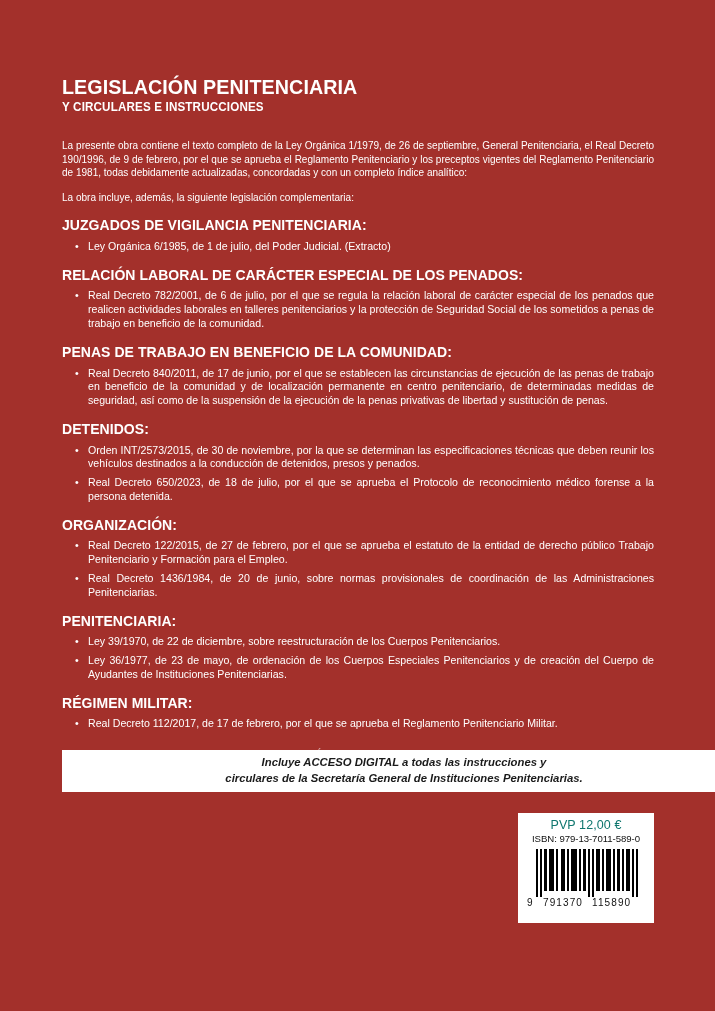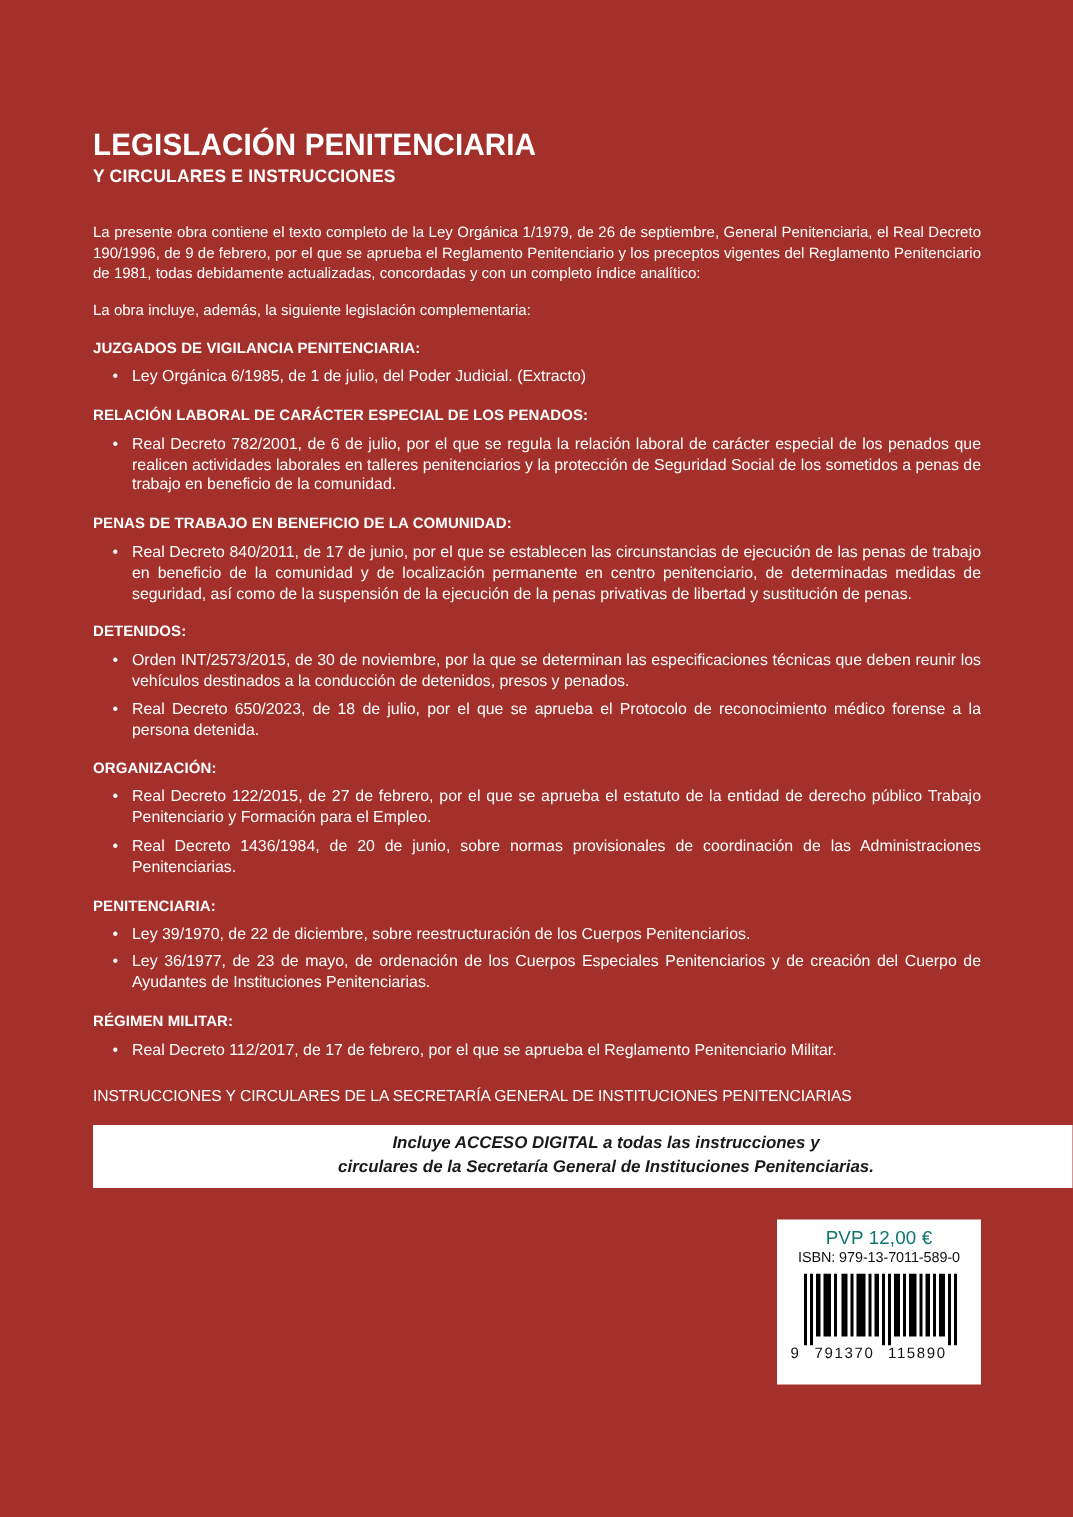--- a/index.html
+++ b/index.html
@@ -22,21 +22,21 @@
     position: absolute;
     left: 0; top: 0;
     width: 715px;
     height: 1011px;
   }
 
   
   .content {
     position: absolute;
     left: 62px;
-    top: 86px;
+    top: 76px;
     width: 592px;
   }
 
   .title {
     font-size: 20.5px;
     font-weight: bold;
     letter-spacing: 0.1px;
     line-height: 1.08;
     margin: 0;
     color: #ffffff;
@@ -64,21 +64,21 @@
     letter-spacing: 0.01px;
   }
   .para + .para {
     margin-top: 12px;
   }
 
   .section {
     margin-top: 13px;
   }
   .section-head {
-    font-size: 10px;
+    font-size: 14px;
     font-weight: bold;
     letter-spacing: 0.05px;
     line-height: 1.2;
     margin: 0;
   }
 
   ul.items {
     list-style: none;
     margin: 6px 0 0 0;
     padding: 0;

